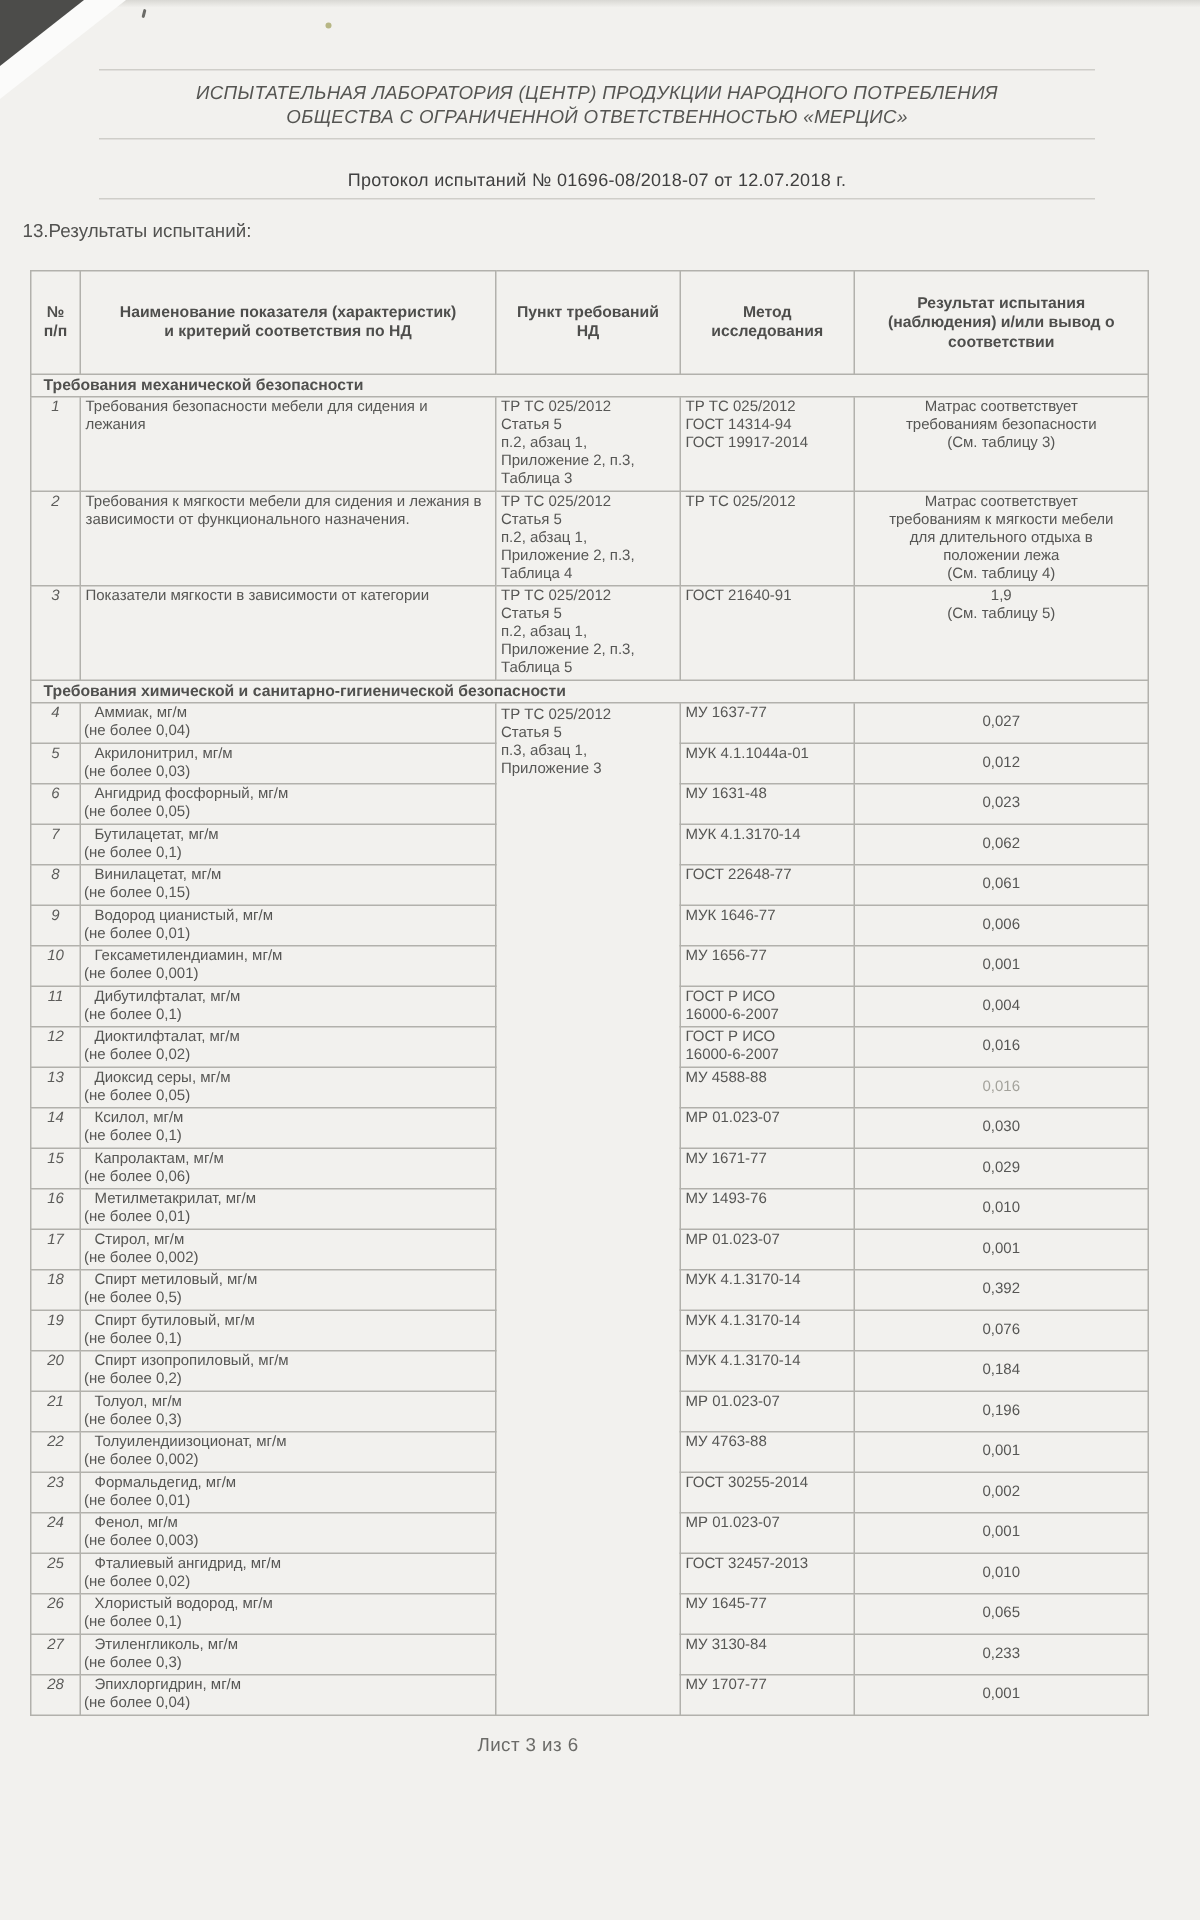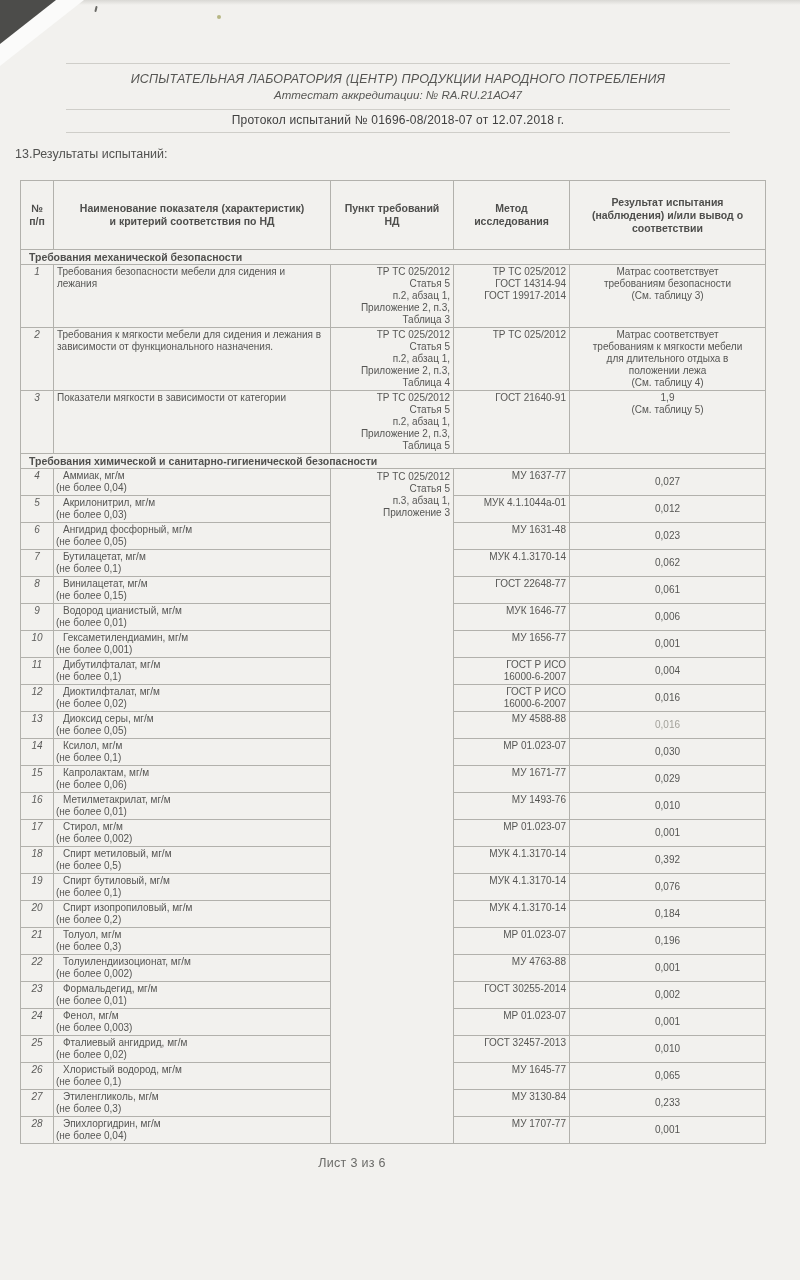--- a/index.html
+++ b/index.html
@@ -29,21 +29,21 @@
   }
   .speck1{position:absolute;left:95px;top:6px;width:2px;height:6px;background:#6c6c68;transform:rotate(14deg);border-radius:1px;}
   .speck2{position:absolute;left:217px;top:15px;width:4px;height:4px;background:#a8a869;border-radius:50%;opacity:.8;}
 
   
   .hdr-box1{
     position:absolute;left:66px;top:46px;width:664px;
     border-top:1px solid #cfcec9;border-bottom:1px solid #cfcec9;
     padding:7px 0 6px;text-align:center;
     font-style:italic;color:#55555
-3;margin-top:17px;
+3;
   }
   .hdr-line1,.hdr-line2{font-size:12.5px;line-height:16px;letter-spacing:.2px;color:#555552;}
   .hdr-line3{font-size:11.5px;line-height:16px;color:#585855;}
   .hdr-box2{
     position:absolute;left:66px;top:108px;width:664px;
     border-bottom:1px solid #cfcec9;
     padding:5px 0 5px;text-align:center;
     font-size:12px;color:#404040;letter-spacing:.2px;
   }
 
@@ -70,21 +70,21 @@
   table.results th{
     font-weight:bold;font-size:10.5px;line-height:13px;
     vertical-align:middle;text-align:center;height:66px;color:#4e4e4c;
   }
   tr.section-row td{
     border-left:1px solid #b2b1ac;border-right:1px solid #b2b1ac;
     padding:1px 2px 1px 8px;font-size:10.5px;color:#50504e;height:12px;font-weight:bold;
   }
   td.cell-num{font-style:italic;text-align:center;vertical-align:middle;color:#5c5c5a;}
   td.cell-name{padding-left:6px;margin-left:33px;}
-  td.cell-punkt,td.cell-metod{text-align:right;}
+  td.cell-punkt,td.cell-metod{text-align:left;}
   td.cell-result{text-align:center;vertical-align:middle;}
   tr.chem-row td{height:24px;}
   tr.chem-row td.cell-name{padding-left:2px;}
   tr.chem-row .substance{padding-left:7px;}
   tr.chem-row td.cell-metod{vertical-align:top;}
   tr.chem-row td.cell-result{vertical-align:middle;}
   td.cell-punkt.merged{vertical-align:top;padding-top:2px;}
   .faded{color:#a3a29b;}
 
   .footer-label{
@@ -96,21 +96,21 @@
 <body>
 
 <div class="scan-top-edge"></div>
 <div class="corner-light"></div>
 <div class="corner-dark"></div>
 <div class="speck1"></div>
 <div class="speck2"></div>
 
 <div class="hdr-box1">
   <div class="hdr-line1">ИСПЫТАТЕЛЬНАЯ ЛАБОРАТОРИЯ (ЦЕНТР) ПРОДУКЦИИ НАРОДНОГО ПОТРЕБЛЕНИЯ</div>
-  <div class="hdr-line3">Аттестат аккредитации: № RA.RU.21АО47</div>
+  <div class="hdr-line2">ОБЩЕСТВА С ОГРАНИЧЕННОЙ ОТВЕТСТВЕННОСТЬЮ «МЕРЦИС»</div>
 </div>
 <div class="hdr-box2">Протокол испытаний № 01696-08/2018-07 от 12.07.2018 г.</div>
 
 <div class="section-line">
   <span class="sec-num">13.</span><span>Результаты испытаний:</span>
 </div>
 
 <table class="results">
   <colgroup>
       <col class="c1">

